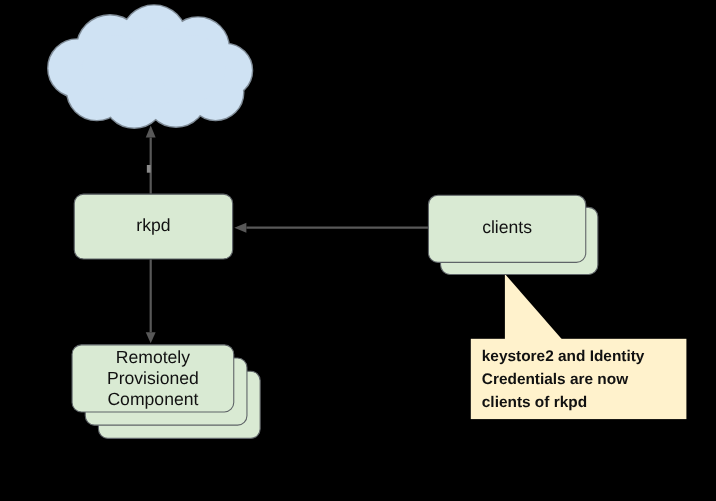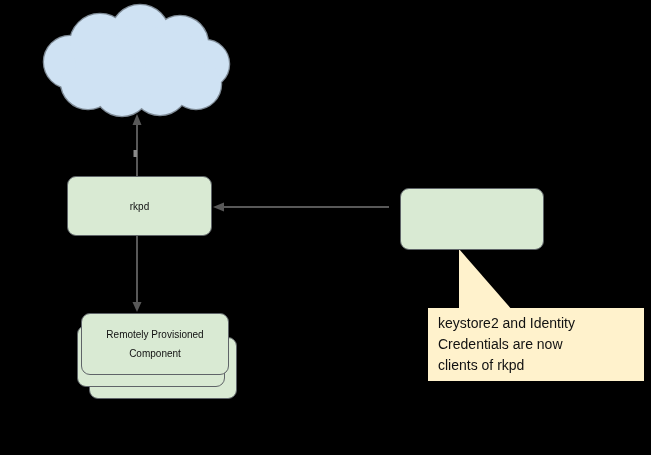--- a/index.html
+++ b/index.html
@@ -5,38 +5,38 @@
   html,body{margin:0;padding:0;background:#000;}
   .stage{
     position:relative;width:651px;height:455px;background:#000;
     font-family:"Liberation Sans",sans-serif;overflow:hidden;color:#111;
   }
   .stage svg{position:absolute;left:0;top:0;}
   .box{
     position:absolute;background:#d9ead3;border:1.5px solid #5f6468;
     border-radius:9px;box-sizing:border-box;
     display:flex;align-items:center;justify-content:center;
-    font-size:10px;color:#111;text-align:center;
+    font-size:16px;color:#111;text-align:center;
   }
   #rkpd-box{left:67px;top:176px;width:145px;height:60px;}
   #clients-back{left:400px;top:188px;width:144px;height:62px;}
   #clients-front{left:389px;top:177px;width:144px;height:62px;}
   #rpc-back{left:89px;top:337px;width:148px;height:62px;}
   #rpc-mid{left:77px;top:325px;width:148px;height:62px;}
-  #rpc-front{left:65px;top:313px;width:148px;height:62px;margin-left:16px;}
+  #rpc-front{left:65px;top:313px;width:148px;height:62px;}
   #rpc-front .wrap{display:inline-block;width:116px;line-height:19px;}
   .cloud-label{
     position:absolute;left:43px;top:5px;width:186px;height:110px;
     display:flex;align-items:center;justify-content:center;
     font-size:15px;color:#111;
   }
   .callout{
-    position:absolute;left:428px;top:308px;width:216px;height:73px;
+    position:absolute;left:428px;top:308px;width:196px;height:73px;
     background:#fff2cc;box-sizing:border-box;padding:5px 10px;
-    font-size:14px;line-height:21px;color:#111;
+    font-size:14px;line-height:21px;color:#111;font-weight:bold;
   }
   .callout .wrap{display:block;max-width:152px;}
 </style>
 </head>
 <body>
 
 <div class="stage">
 
   <svg width="651" height="455" viewBox="0 0 651 455">
 
@@ -82,20 +82,23 @@
     </g>
 
     <g stroke="#585858" fill="#585858">
       <line x1="137" y1="236" x2="137" y2="302" stroke-width="2"></line>
       <polygon points="137,312 132.5,302 141.5,302" stroke="none"></polygon>
     </g>
   </svg>
 
 
   <div class="box" id="clients-back"></div>
+  <div class="box" id="clients-front">
+    <span>clients</span>
+  </div>
 
   <div class="box" id="rkpd-box">
     <span>rkpd</span>
   </div>
 
   <div class="box" id="rpc-back"></div>
   <div class="box" id="rpc-mid"></div>
   <div class="box" id="rpc-front">
     <span class="wrap">Remotely Provisioned Component</span>
   </div>

